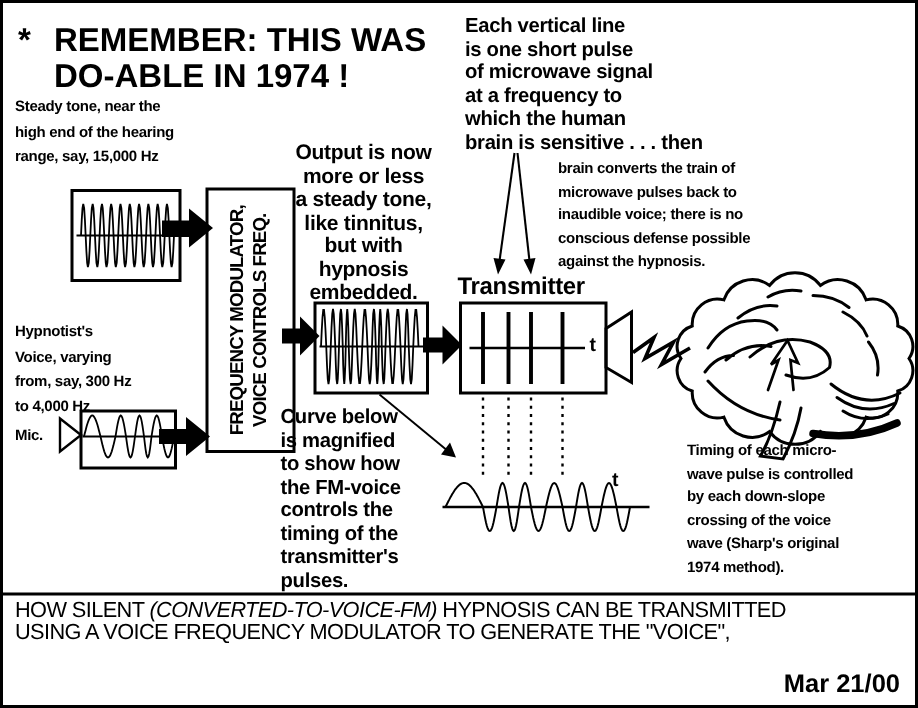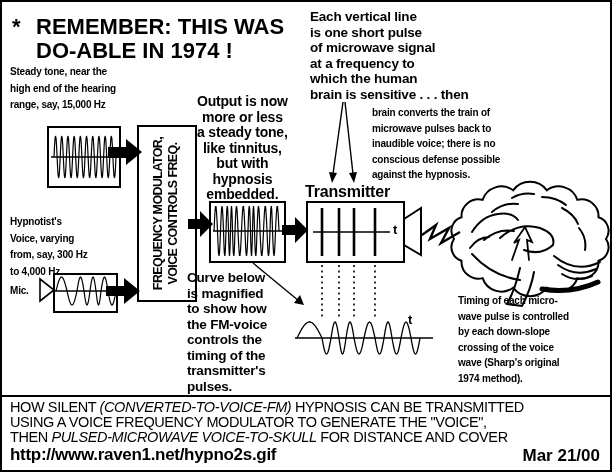--- a/index.html
+++ b/index.html
@@ -143,19 +143,15 @@
   <div class="axis-t" style="left:391px;top:220px;">t</div>
   <div class="axis-t" style="left:406px;top:310px;">t</div>
 
   <div id="separator"></div>
   <div class="cap" style="top:397px;text-align:center;">
     <span>HOW SILENT </span><i>(CONVERTED-TO-VOICE-FM)</i><span> HYPNOSIS CAN BE TRANSMITTED</span>
   </div>
   <div class="cap" style="top:412px;">
     <span>USING A VOICE FREQUENCY MODULATOR TO GENERATE THE "VOICE",</span>
   </div>
-  <div class="cap" style="top:427px;">
-    <span>THEN </span><i>PULSED-MICROWAVE VOICE-TO-SKULL</i><span> FOR DISTANCE AND COVER</span>
-  </div>
-  <div class="cap" id="cap-url" style="top:443px;">http://www.raven1.net/hypno2s.gif</div>
   <div id="cap-date">Mar 21/00</div>
 
 </div>
 
 </body></html>

